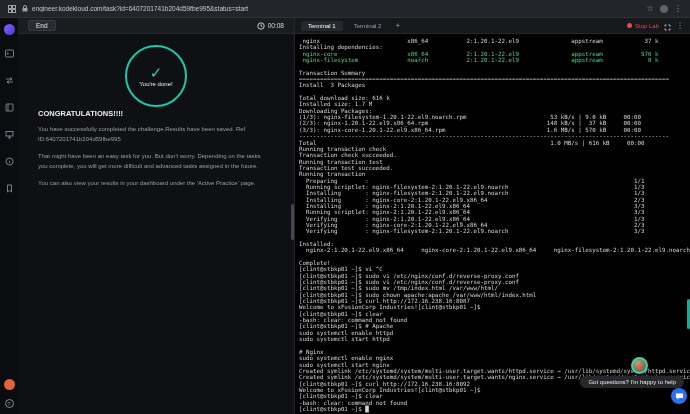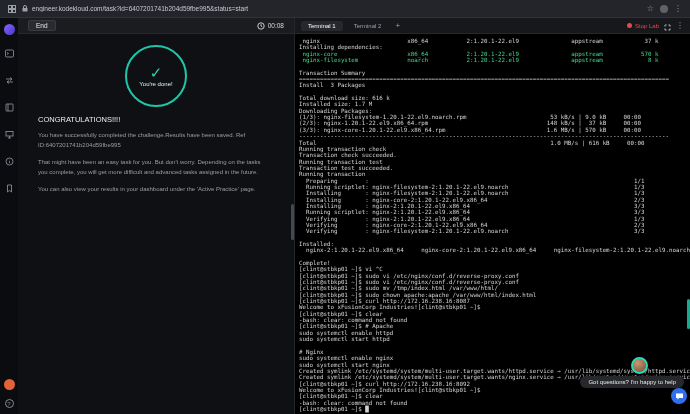--- a/index.html
+++ b/index.html
@@ -27,21 +27,21 @@
 
   
   .task-panel{width:277px;background:#0f1013;position:relative;border-right:1px solid #25262b}
   .task-header{height:16px;background:#1b1c20;border-bottom:1px solid #26272b;display:flex;align-items:center;justify-content:space-between;padding:0 10px}
   .end-btn{background:#2a2b30;color:#e8e8e8;font-size:6.5px;border:1px solid #3a3b40;border-radius:2px;padding:1px 7px;cursor:pointer;font-family:inherit}
   .timer{display:flex;align-items:center;gap:3px;color:#d9d9d9;font-size:6.5px}
   .clock svg{stroke:#c9c9c9;fill:none;stroke-width:1}
   .done-circle{width:62px;height:62px;border:2px solid #1fc7a8;border-radius:50%;margin:11px auto 0;display:flex;flex-direction:column;align-items:center;justify-content:center;gap:1px}
   .check{color:#2bd9b8;font-size:15px;line-height:1}
   .done-text{color:#d9f7f0;font-size:6px}
-  .task-panel h3{color:#ededed;font-size:7.5px;font-weight:normal;margin:8px 0 7px 20px}
+  .task-panel h3{color:#ededed;font-size:7.5px;font-weight:bold;margin:2px 0 7px 20px}
   .task-panel p{color:#9a9da3;font-size:6px;line-height:1.6;margin:0 30px 8px 20px}
   .panel-scroll{position:absolute;right:0;top:186px;width:3px;height:36px;background:#45484e;border-radius:2px}
 
   
   .terminal-panel{flex:1;display:flex;flex-direction:column;background:#000;position:relative;min-width:0}
   .terminal-header{height:16px;background:#17181c;border-bottom:1px solid #26272b;display:flex;align-items:center;gap:5px;padding:0 6px}
   .tabs{display:flex;gap:4px}
   .tab{font-size:6px;color:#9aa0a6;padding:2px 7px;border-radius:2px;cursor:pointer;white-space:nowrap}
   .tab.active{color:#fff;background:#26282d}
   .add-tab{color:#9aa0a6;font-size:8px;line-height:1;padding:0 2px;cursor:pointer;background:none;border:none;font-family:inherit}

